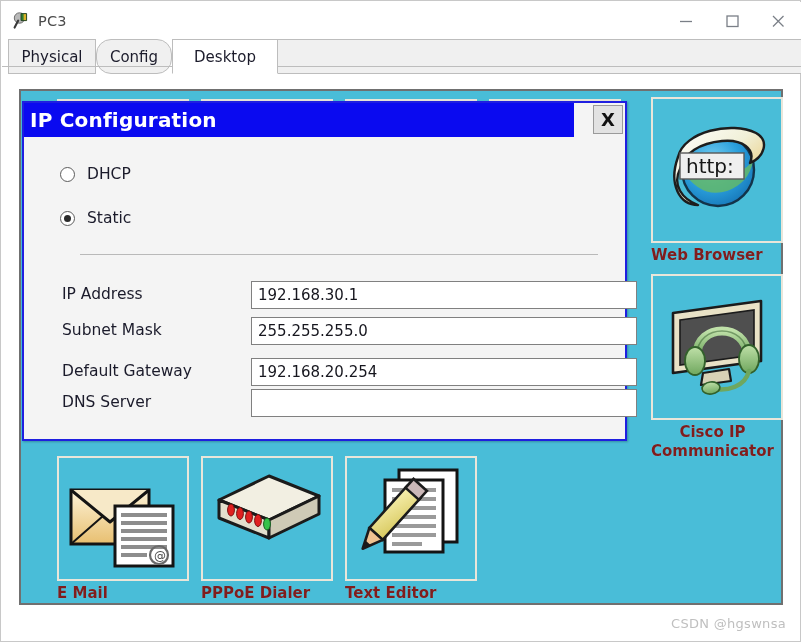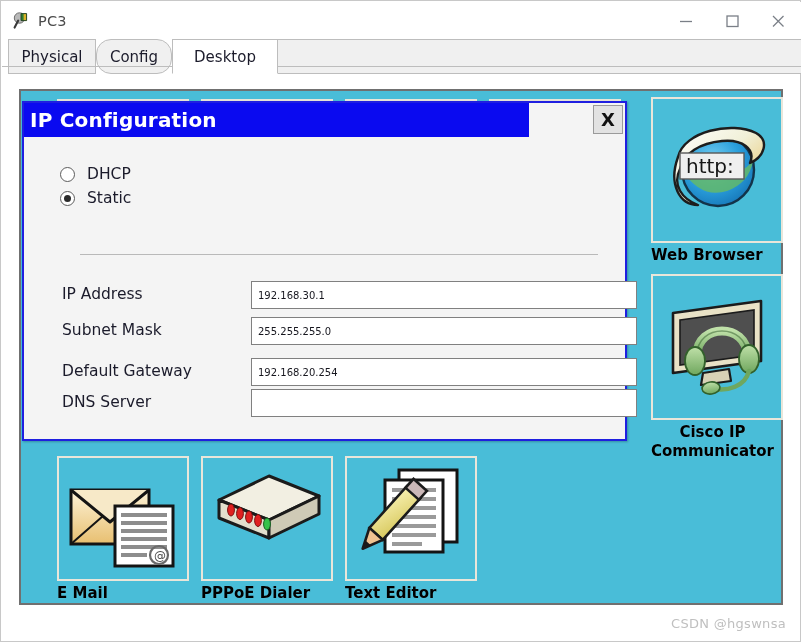--- a/index.html
+++ b/index.html
@@ -108,21 +108,21 @@
   .app-frame {
     box-sizing: border-box;
     border: 2px solid #e9e6da;
     background: #49bdd8;
     display: flex; align-items: center; justify-content: center;
     overflow: hidden;
   }
   .app-label {
     font-size: 15px;
     font-weight: bold;
-    color: #000000;
+    color: #7f1d1d;
     text-align: center;
     line-height: 19px;
     margin-top: 3px;
     white-space: pre-line;
     text-shadow: 0 0 1px rgba(255,255,255,.25);
   }
 
   
   .app.hidden-top .app-frame { height: 146px; }
   #app-t0 { left: 24px;  top: 8px;  width: 132px; }
@@ -152,21 +152,21 @@
     left: 21px; top: 100px;
     width: 605px; height: 340px;
     background: #f4f4f4;
     border: 2px solid #1f1fe0;
     box-sizing: border-box;
     z-index: 40;
     box-shadow: 1px 1px 2px rgba(0,0,0,.25);
   }
   #ipdialog-title {
     position: absolute; left: 0; top: 0;
-    width: 505px; height: 34px;
+    width: 550px; height: 34px;
     background: #0a0af0;
     display: flex; align-items: center;
     box-sizing: border-box;
   }
   #ipdialog-title-text {
     color: #ffffff;
     font-size: 20px;
     font-weight: bold;
     padding-left: 6px;
     letter-spacing: .2px;
@@ -190,21 +190,21 @@
     background: #f4f4f4;
   }
 
   
   .radio-row {
     position: absolute;
     display: flex; align-items: center; gap: 12px;
     font-size: 15.5px; color: #1b1b2b;
   }
   #radio-dhcp   { left: 36px; top: 28px; }
-  #radio-static { left: 36px; top: 52px; }
+  #radio-static { left: 36px; top: 72px; }
   .radio-dot {
     width: 15px; height: 15px; border-radius: 50%;
     border: 1.5px solid #5c5c5c;
     background: #ffffff;
     box-sizing: border-box;
     position: relative;
     flex: 0 0 auto;
   }
   .radio-dot.on::after {
     content:"";
@@ -228,21 +228,21 @@
     font-size: 15.5px; color: #1b1b2b;
   }
   .field-input {
     position: absolute; left: 227px; top: 0;
     width: 386px; height: 28px;
     background: #ffffff;
     border: 1px solid #808080;
     box-sizing: border-box;
     display: flex; align-items: center;
     padding-left: 6px;
-    font-size: 10px;
+    font-size: 15px;
     color: #16161e;
   }
   #row-ip   { top: 144px; text-align: right; }
   #row-mask { top: 180px; padding-left: 16px; }
   #row-gw   { top: 221px; }
   #row-dns  { top: 252px; }
 
   
   #watermark {
     position: absolute;

